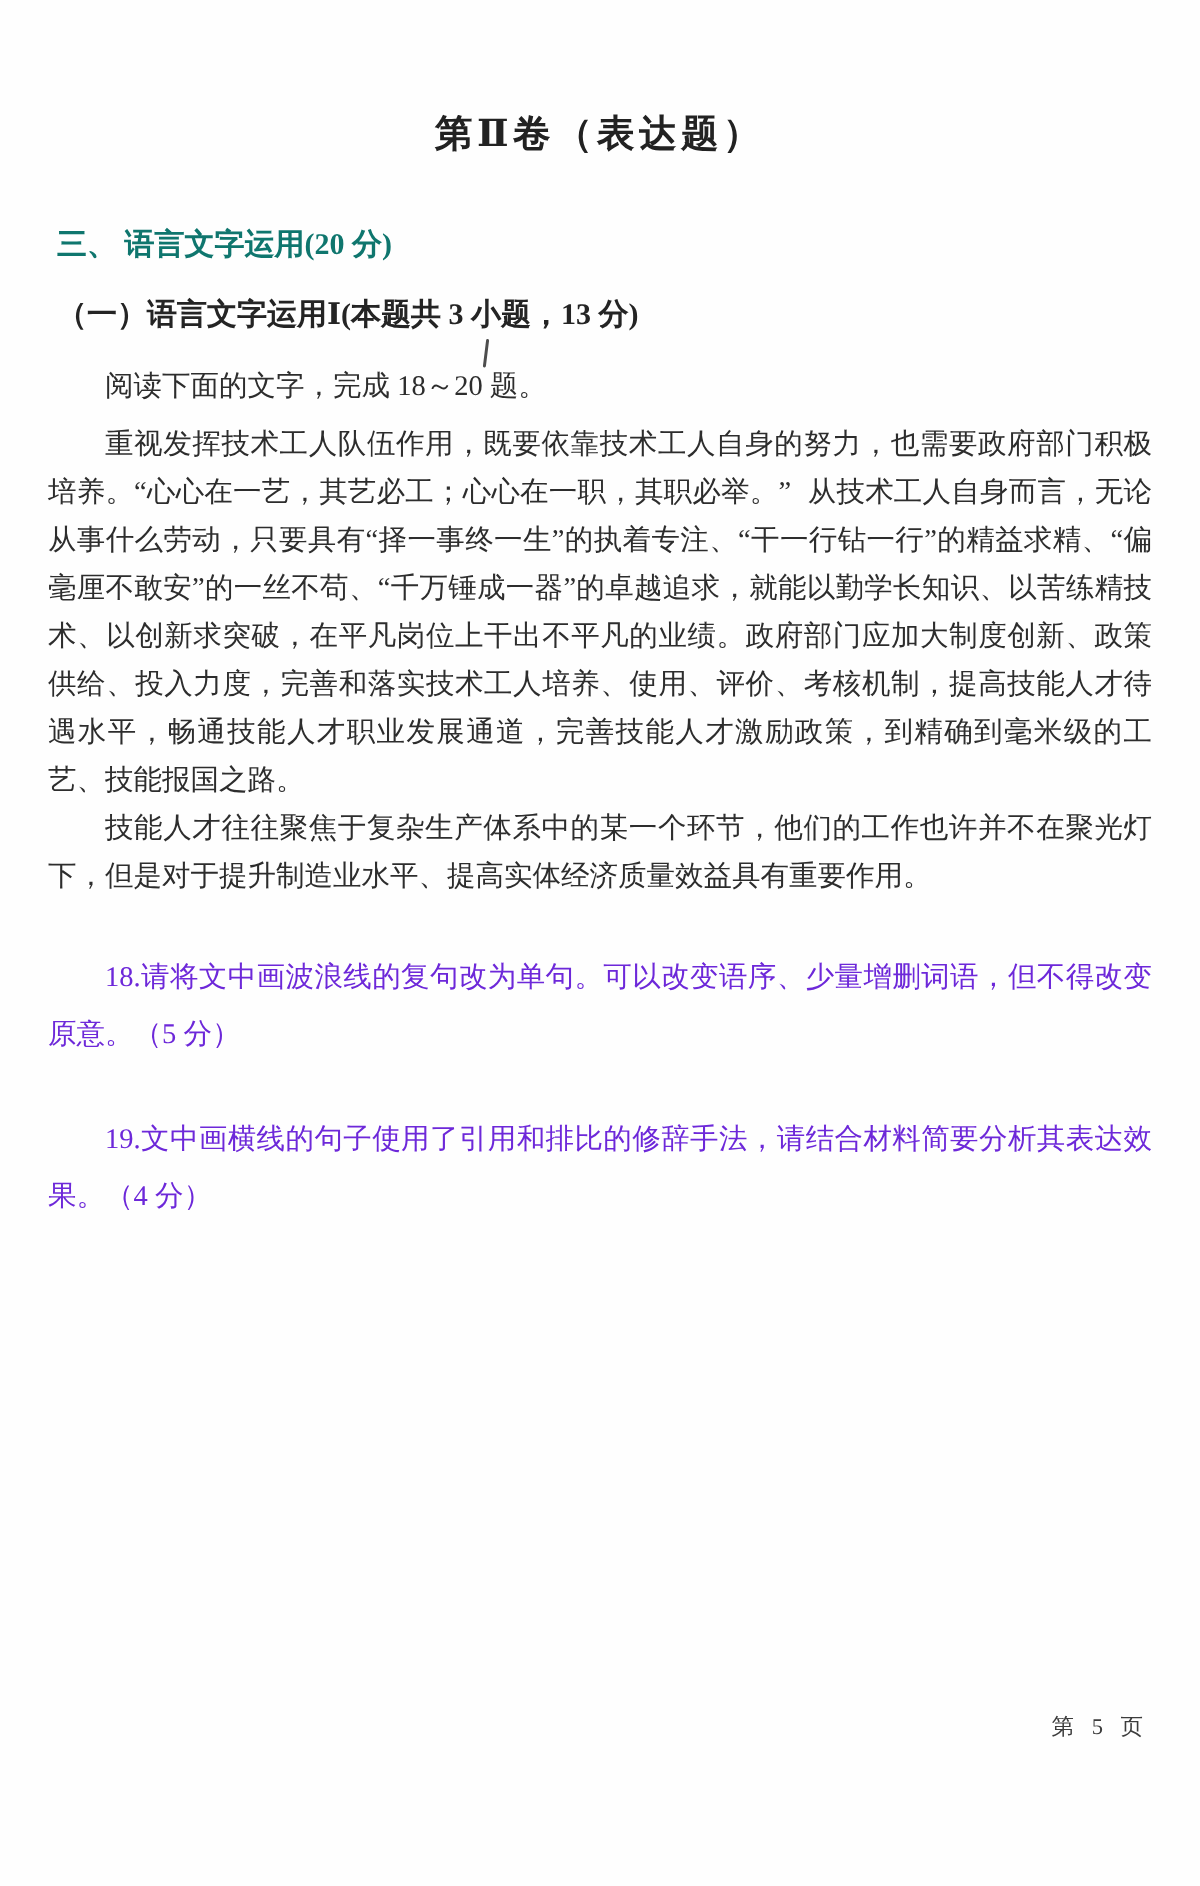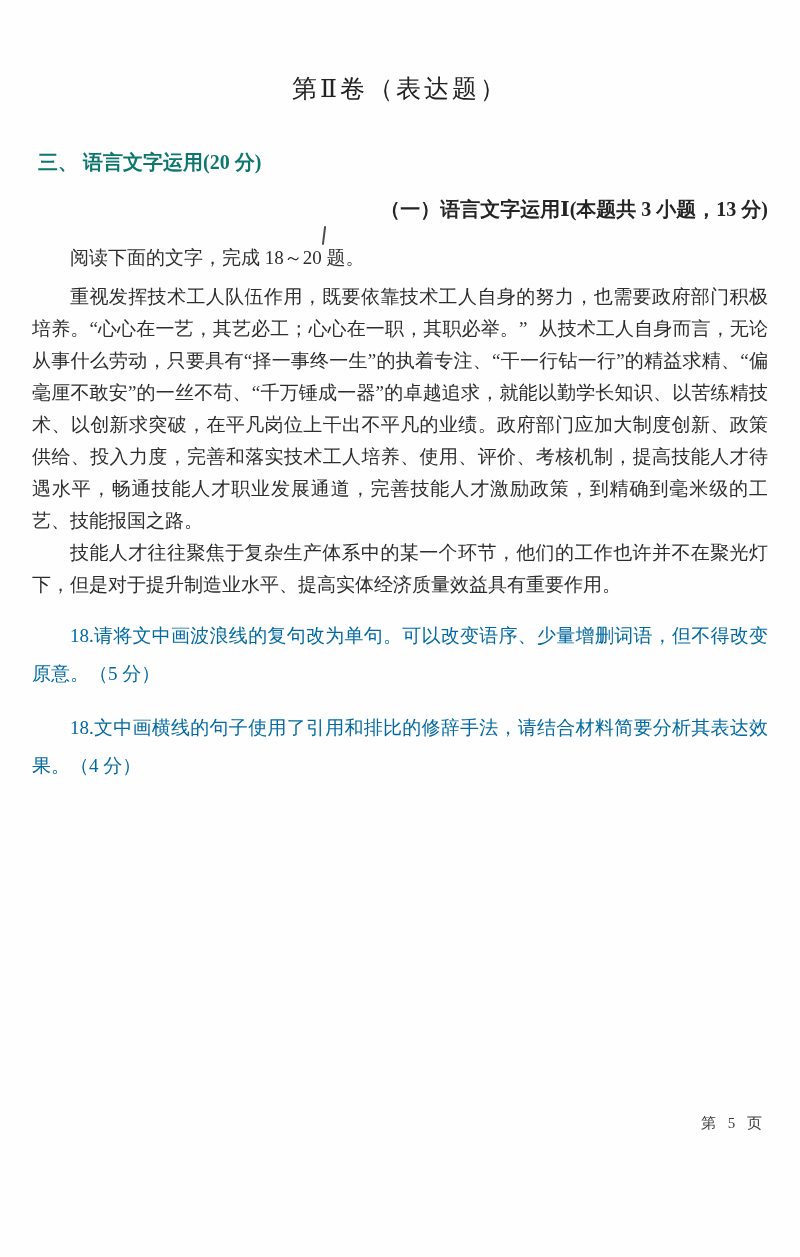--- a/index.html
+++ b/index.html
@@ -19,36 +19,35 @@
     box-sizing: border-box;
     width: 800px;
     height: 1257px;
     padding: 72px 32px 0 32px;
     background: #fefefe;
   }
   .title {
     margin: 0 0 44px 0;
     text-align: center;
     font-size: 25px;
-    font-weight: 400;
+    font-weight: 700;
     letter-spacing: 3px;
     color: #222;
   }
   .section-heading {
     margin: 0 0 20px 6px;
     font-size: 20px;
     font-weight: 700;
     color: #0f766e;
   }
   .subsection-heading {
     margin: 0 0 18px 6px;
     font-size: 20px;
     font-weight: 700;
     color: #242424;
-    text-align: right;
   }
   .intro {
     margin: 0 0 6px 0;
     font-size: 19px;
     line-height: 34px;
     text-indent: 2em;
   }
   .passage p {
     margin: 0;
     font-size: 19px;
@@ -64,31 +63,31 @@
     text-decoration-color: #3a3a3a;
     margin-left: 11px;
   }
   .seg-wavy {
     text-decoration: underline wavy;
     text-decoration-thickness: 1px;
     text-underline-offset: 3px;
     text-decoration-color: #4a4a4a;
   }
   .questions p {
-    margin: 16px 0 0 0;
+    margin: 32px 0 0 0;
     font-size: 19px;
     line-height: 38px;
     text-indent: 2em;
     text-align: justify;
-    color: #0369a1;
+    color: #6d28d9;
   }
   .page-footer {
     position: absolute;
     right: 34px;
-    bottom: 124px;
+    bottom: 96px;
     font-size: 15px;
     letter-spacing: 4px;
     color: #3c3c3c;
   }
   .pen-mark {
     position: absolute;
     left: 323px;
     top: 226px;
     width: 2px;
     height: 19px;
@@ -112,18 +111,18 @@
 
   <p class="intro">阅读下面的文字，完成 18～20 题。</p>
 
   <div class="passage" id="passage">
       <p><span class="seg-normal">重视发挥技术工人队伍作用，既要依靠技术工人自身的努力，也需要政府部门积极培养。“心心在一艺，其艺必工；心心在一职，其职必举。”</span><span class="seg-underline">从技术工人自身而言，无论从事什么劳动，只要具有“择一事终一生”的执着专注、“干一行钻一行”的精益求精、“偏毫厘不敢安”的一丝不苟、“千万锤成一器”的卓越追求，就能以勤学长知识、以苦练精技术、以创新求突破，在平凡岗位上干出不平凡的业绩。</span><span class="seg-normal">政府部门应加大制度创新、政策供给、投入力度，完善和落实技术工人培养、使用、评价、考核机制，提高技能人才待遇水平，畅通技能人才职业发展通道，完善技能人才激励政策，到精确到毫米级的工艺、技能报国之路。</span></p>
       <p><span class="seg-normal">技能人才往往聚焦于复杂生产体系中的某一个环节，他们的工作也许并不在聚光灯下，但是对于提升制造业水平、提高实体经济质量效益具有重要作用。</span></p>
     </div>
 
   <div class="questions" id="questions">
       <p>18.请将文中画波浪线的复句改为单句。可以改变语序、少量增删词语，但不得改变原意。（5 分）</p>
-      <p>18.文中画横线的句子使用了引用和排比的修辞手法，请结合材料简要分析其表达效果。（4 分）</p>
+      <p>19.文中画横线的句子使用了引用和排比的修辞手法，请结合材料简要分析其表达效果。（4 分）</p>
     </div>
 
   <div class="page-footer">第 5 页</div>
 
 </div>
 
 </body></html>

